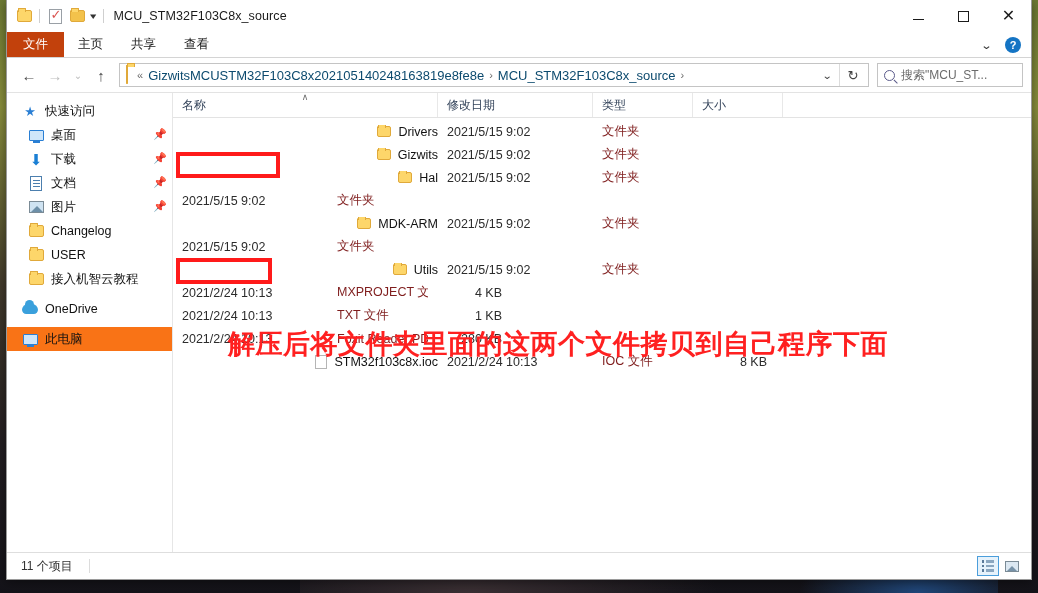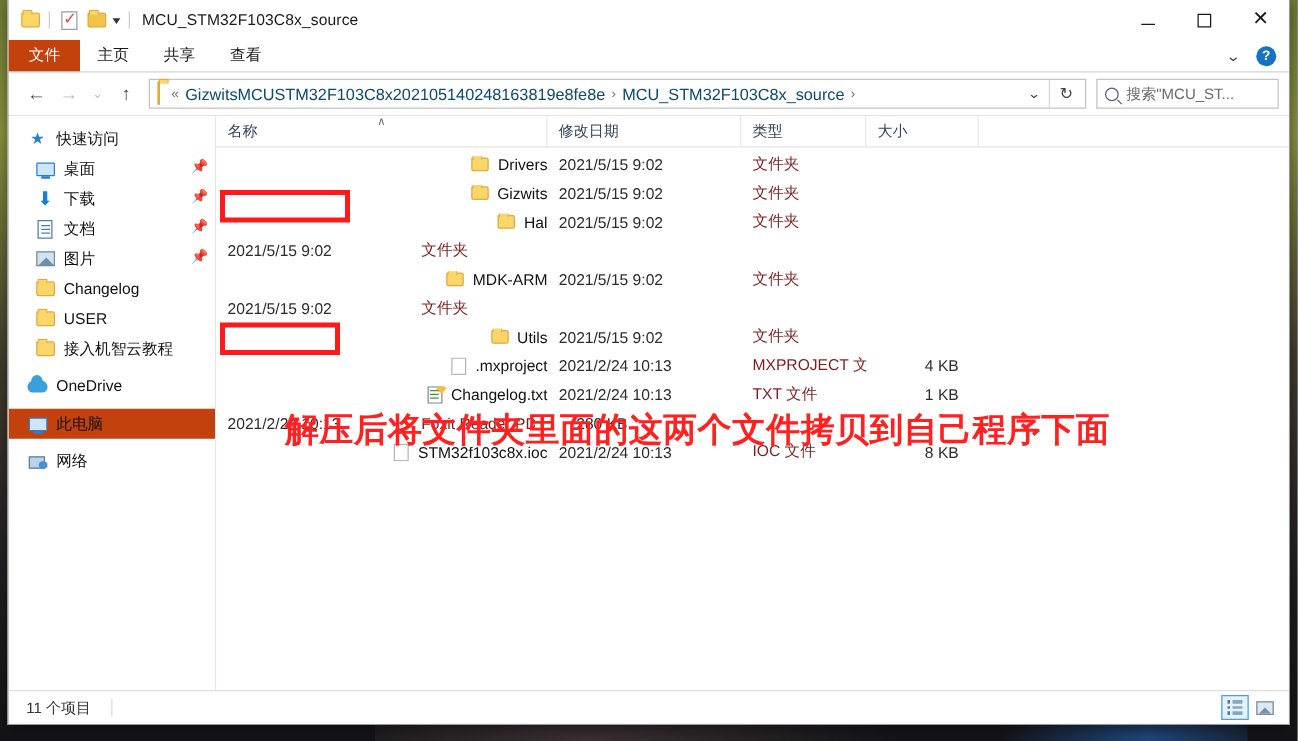--- a/index.html
+++ b/index.html
@@ -221,21 +221,21 @@
   .nav-item {
     height: 24px;
     display: flex; align-items: center;
     padding-left: 12px;
     font-size: 12.5px; color: #111;
     white-space: nowrap;
     position: relative;
   }
   .nav-item.indent { padding-left: 20px; }
   .nav-item.root { padding-left: 14px; }
-  .nav-item.selected { background: #c2410c; text-align: center; }
+  .nav-item.selected { background: #f97316; text-align: center; }
   .nav-ico {
     width: 18px; min-width: 18px; height: 16px;
     margin-right: 6px;
     display: flex; align-items: center; justify-content: center;
   }
   .nav-label { overflow: hidden; text-overflow: clip; }
   .pin {
     position: absolute; right: 8px; top: 6px;
     width: 11px; height: 12px; color: #9a9a9a; font-size: 11px;
     line-height: 11px;
@@ -588,26 +588,20 @@
         <span class="nav-label">OneDrive</span>
       </div>
 
       <div class="nav-item root selected" style="margin-top:6px">
         <span class="nav-ico">
             <span class="ico-monitor"></span>
           </span>
         <span class="nav-label">此电脑</span>
       </div>
 
-      <div class="nav-item root" style="margin-top:6px">
-        <span class="nav-ico">
-            <span class="ico-net"></span>
-          </span>
-        <span class="nav-label">网络</span>
-      </div>
     </div>
 
     <div class="listpane">
 
       <div class="col-head">
         <div class="col c-name">
           <span class="sort-caret">∧</span>
           <span>名称</span>
         </div>
         <div class="col c-date">
@@ -680,34 +674,26 @@
           <div class="cell c-name">
             <span class="row-folder"></span>
             <span>Utils</span>
           </div>
           <div class="cell c-date">2021/5/15 9:02</div>
           <div class="cell c-type">文件夹</div>
           <div class="cell c-size"></div>
         </div>
 
         <div class="row">
-          <div class="cell c-name">
-            <span class="row-file"></span>
-            <span>.mxproject</span>
-          </div>
           <div class="cell c-date">2021/2/24 10:13</div>
           <div class="cell c-type">MXPROJECT 文件</div>
           <div class="cell c-size">4 KB</div>
         </div>
 
         <div class="row">
-          <div class="cell c-name">
-            <span class="row-file txt"></span>
-            <span>Changelog.txt</span>
-          </div>
           <div class="cell c-date">2021/2/24 10:13</div>
           <div class="cell c-type">TXT 文件</div>
           <div class="cell c-size">1 KB</div>
         </div>
 
         <div class="row">
           <div class="cell c-date">2021/2/24 10:13</div>
           <div class="cell c-type">Foxit Reader PD...</div>
           <div class="cell c-size">280 KB</div>
         </div>

